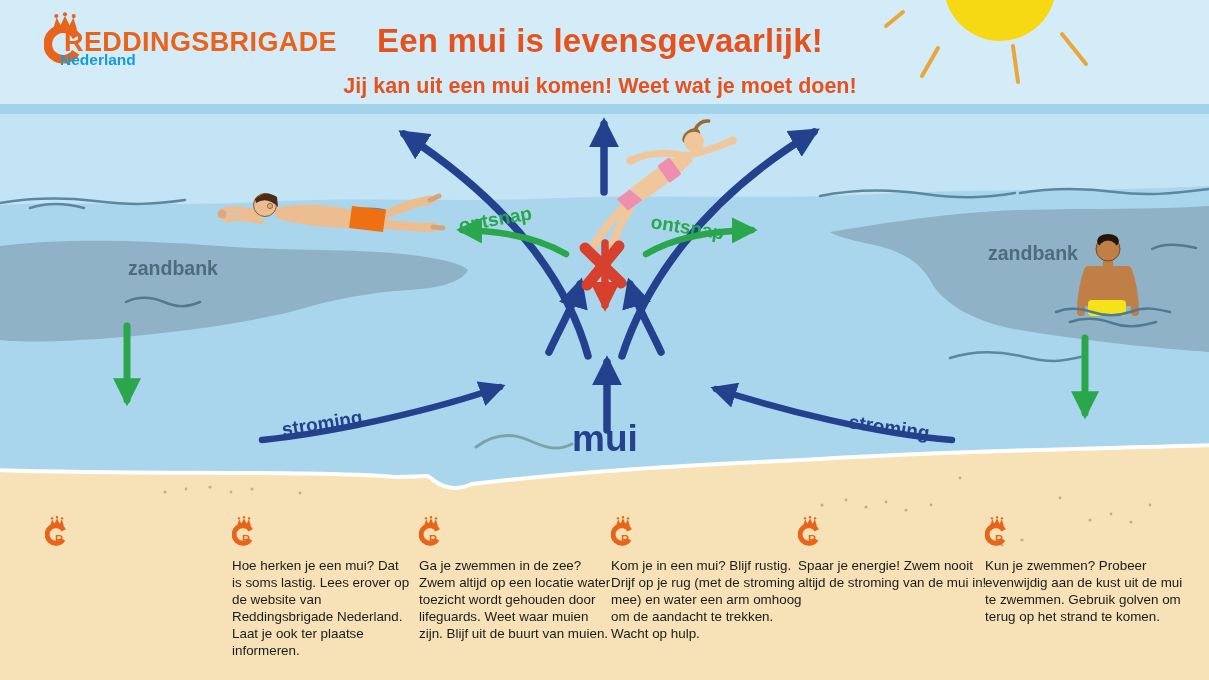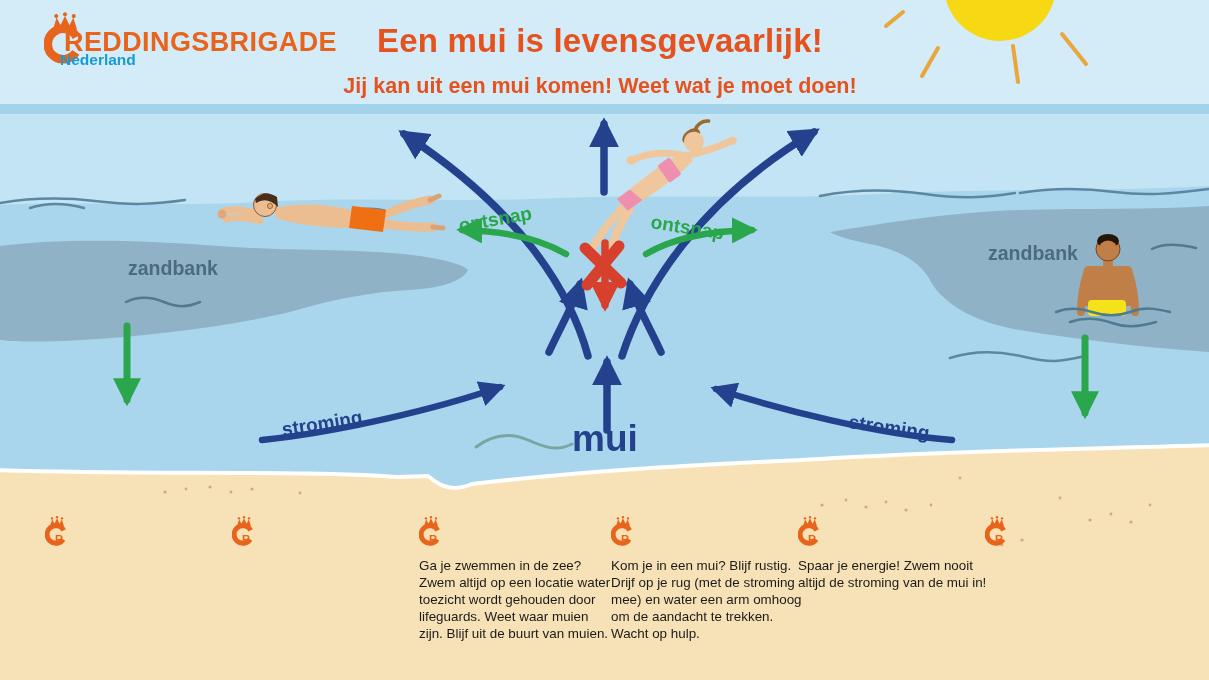--- a/index.html
+++ b/index.html
@@ -236,20 +236,21 @@
 
   <div class="tip t2">
     <svg width="24" height="30" viewBox="0 0 22 28">
       <path d="M4.5,9.5 L6.5,3 L8.6,7.2 L11,2 L13.4,7.2 L15.5,3 L17.5,9.5 Z" fill="#e8641c"></path>
       <circle cx="6.3" cy="2.2" r="1.1" fill="#e8641c"></circle>
         <circle cx="11" cy="1.2" r="1.1" fill="#e8641c"></circle>
         <circle cx="15.7" cy="2.2" r="1.1" fill="#e8641c"></circle>
       <path d="M16.8,21.8 A8.2,8.2 0 1 1 17.2,13.4" fill="none" stroke="#e8641c" stroke-width="4.6"></path>
       <text x="13" y="25.5" font-size="10.5" font-weight="bold" fill="#e8641c" text-anchor="middle">R</text>
     </svg>
+    <p>Hoe herken je een mui? Dat is soms lastig. Lees erover op de website van Reddingsbrigade Nederland. Laat je ook ter plaatse informeren.</p>
   </div>
 
   <div class="tip t3">
     <svg width="24" height="30" viewBox="0 0 22 28">
       <path d="M4.5,9.5 L6.5,3 L8.6,7.2 L11,2 L13.4,7.2 L15.5,3 L17.5,9.5 Z" fill="#e8641c"></path>
       <circle cx="6.3" cy="2.2" r="1.1" fill="#e8641c"></circle>
         <circle cx="11" cy="1.2" r="1.1" fill="#e8641c"></circle>
         <circle cx="15.7" cy="2.2" r="1.1" fill="#e8641c"></circle>
       <path d="M16.8,21.8 A8.2,8.2 0 1 1 17.2,13.4" fill="none" stroke="#e8641c" stroke-width="4.6"></path>
       <text x="13" y="25.5" font-size="10.5" font-weight="bold" fill="#e8641c" text-anchor="middle">R</text>
@@ -283,15 +284,16 @@
 
   <div class="tip t6">
     <svg width="24" height="30" viewBox="0 0 22 28">
       <path d="M4.5,9.5 L6.5,3 L8.6,7.2 L11,2 L13.4,7.2 L15.5,3 L17.5,9.5 Z" fill="#e8641c"></path>
       <circle cx="6.3" cy="2.2" r="1.1" fill="#e8641c"></circle>
         <circle cx="11" cy="1.2" r="1.1" fill="#e8641c"></circle>
         <circle cx="15.7" cy="2.2" r="1.1" fill="#e8641c"></circle>
       <path d="M16.8,21.8 A8.2,8.2 0 1 1 17.2,13.4" fill="none" stroke="#e8641c" stroke-width="4.6"></path>
       <text x="13" y="25.5" font-size="10.5" font-weight="bold" fill="#e8641c" text-anchor="middle">R</text>
     </svg>
+    <p>Kun je zwemmen? Probeer evenwijdig aan de kust uit de mui te zwemmen. Gebruik golven om terug op het strand te komen.</p>
   </div>
 
 </div>
 
 </body></html>

